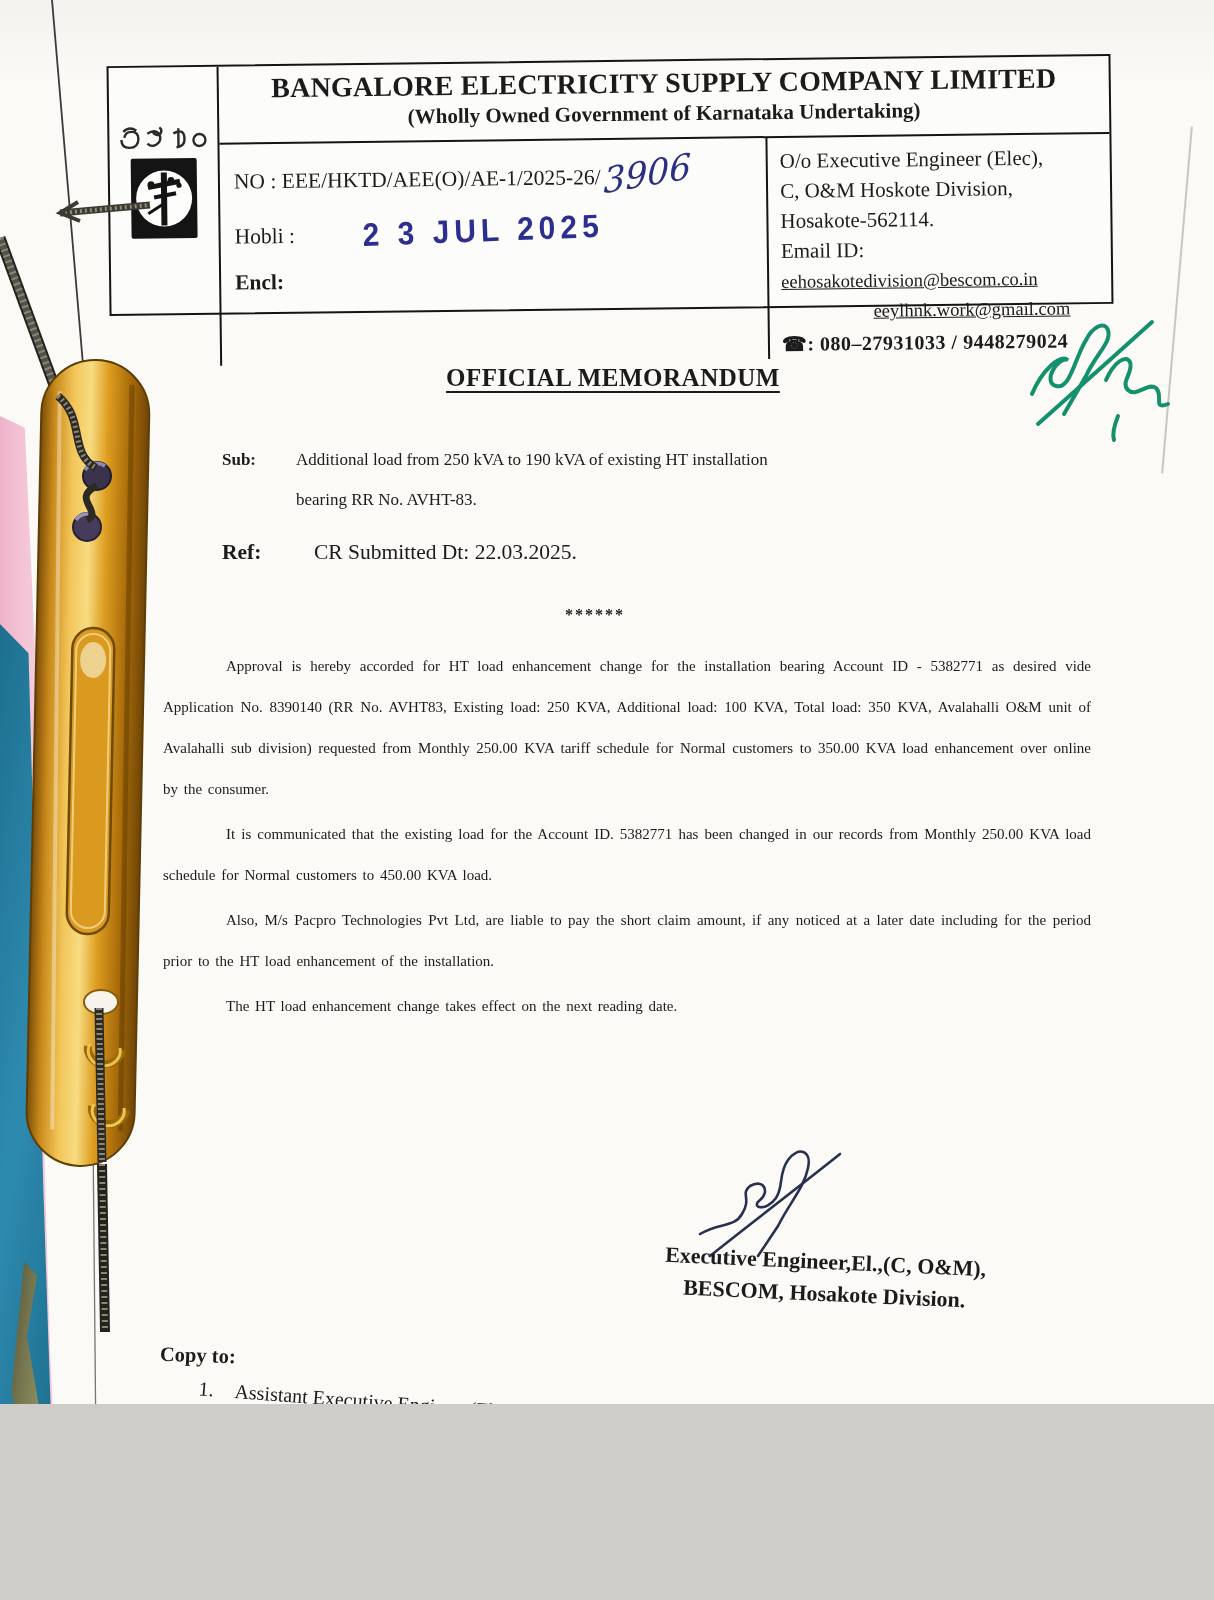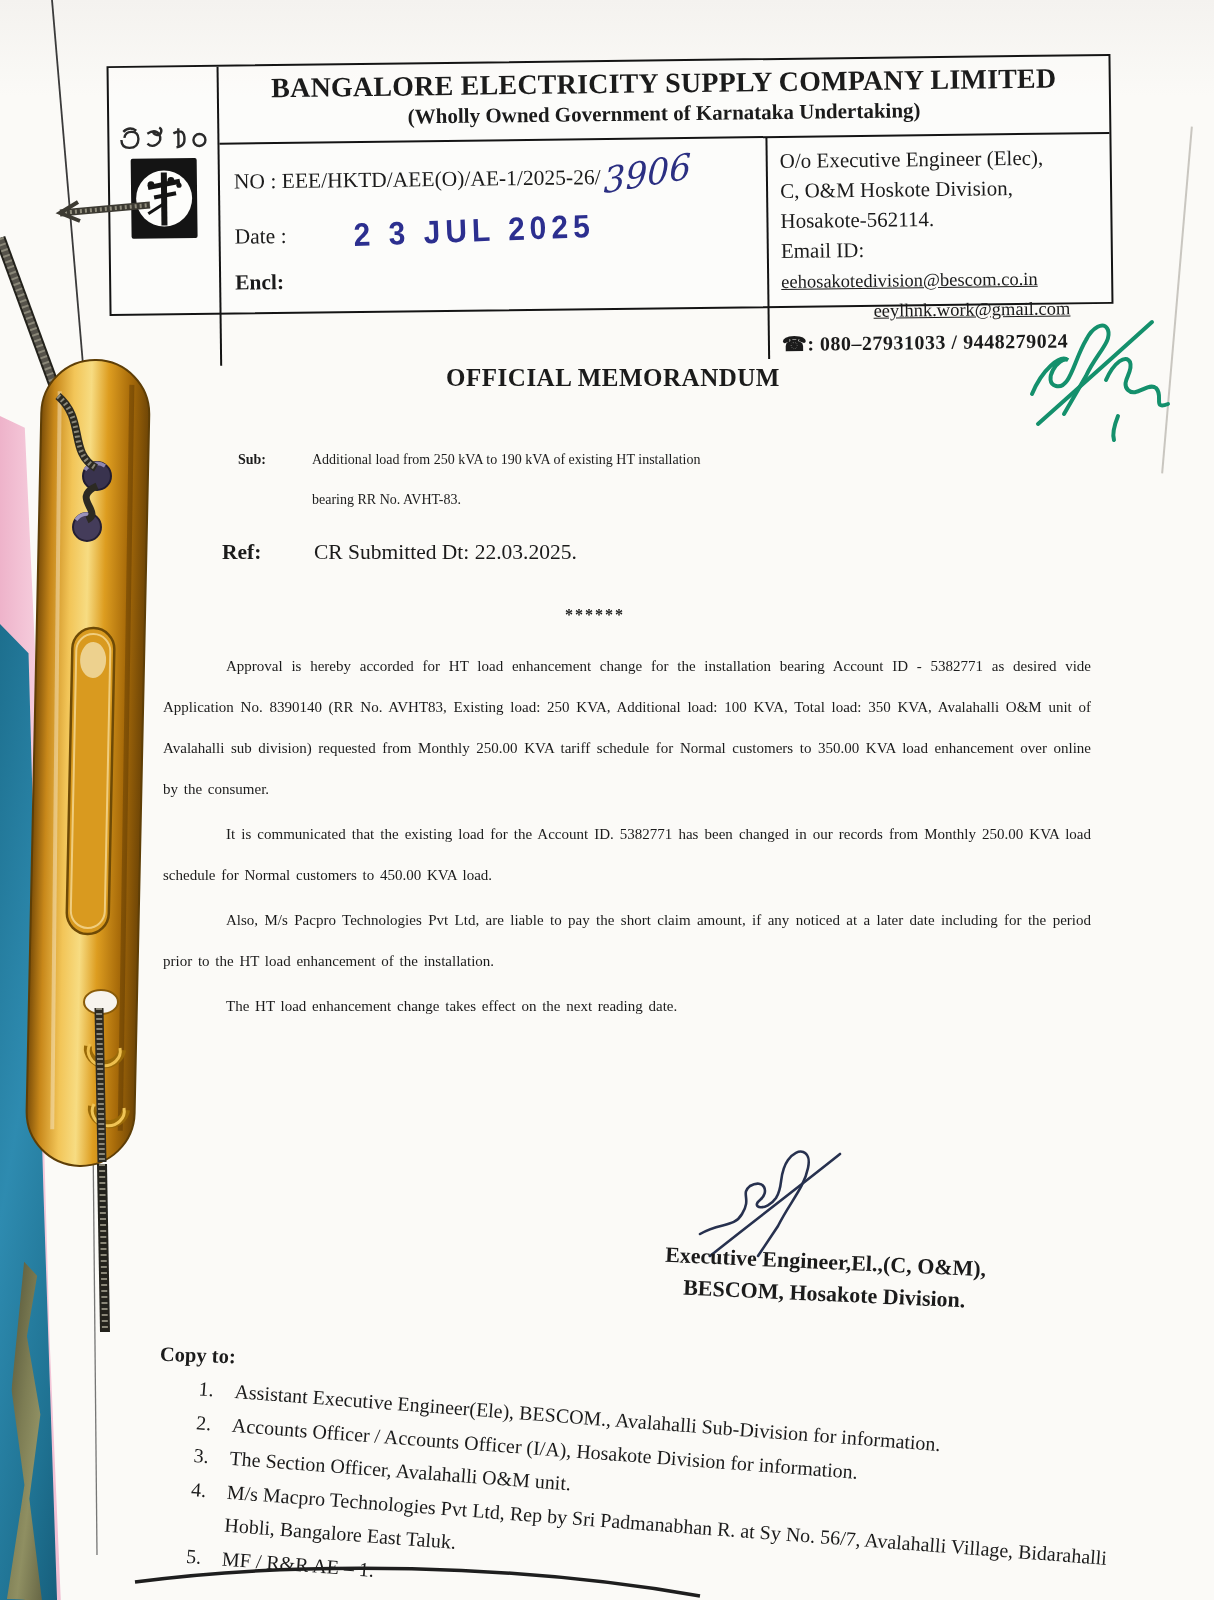--- a/index.html
+++ b/index.html
@@ -1,17 +1,17 @@
 <!DOCTYPE html>
 <html><head>
 <meta charset="utf-8">
 <style>
   html,body { margin:0; padding:0; background:#cfcdc9; }
   .page {
-    position:relative; width:1214px; height:1600px; overflow:hidden;
+    position:relative; width:1214px; height:1404px; overflow:hidden;
     background:linear-gradient(180deg,#f4f2ef 0%, #fbfaf7 6%, #fbfaf7 100%);
     font-family:"Liberation Serif", serif; color:#1b1b1b;
   }
   
   .pink-sheet {
     position:absolute; left:0; top:416px; width:62px; height:1184px; z-index:1;
     background:linear-gradient(90deg,#eeb3ca,#f6cddd 60%,#f0bcd1);
     clip-path:polygon(0% 0%, 40% 1%, 62% 26%, 66% 52%, 80% 78%, 98% 100%, 0% 100%);
   }
   .blue-folder {
@@ -60,24 +60,24 @@
   .encl-line { margin-top:20px; font-weight:bold; }
   .cell-office { grid-column:3; grid-row:2; padding:8px 4px 0 12px;
     font-size:21px; line-height:30px; }
   .email-line { font-size:21px; }
   .email-a { font-size:18.5px; text-decoration:underline; }
   .email-b { display:block; padding-left:92px; font-size:18.5px; text-decoration:underline; }
   .phone-line { font-weight:bold; font-size:20px; margin-top:2px; letter-spacing:0.5px; }
   
   .memo-title-wrap { position:absolute; left:165px; top:364px; width:860px; text-align:center; z-index:4; }
   .memo-title { font-size:25px; font-weight:bold; letter-spacing:0.5px;
-    text-underline-offset:5px; text-decoration-thickness:2px;margin-left:36px; }
+    text-decoration:underline; text-underline-offset:5px; text-decoration-thickness:2px;margin-left:36px; }
   .initials-svg { position:absolute; left:1002px; top:298px; z-index:4; }
-  .sub-block { position:absolute; left:238px; top:440px; width:810px; z-index:4;
-    display:grid; grid-template-columns:74px 1fr; font-size:14px; line-height:40px; }
+  .sub-block { position:absolute; left:222px; top:440px; width:810px; z-index:4;
+    display:grid; grid-template-columns:74px 1fr; font-size:17px; line-height:40px; }
   .blk-label { font-weight:bold; }
   .ref-block { position:absolute; left:222px; top:532px; width:810px; z-index:4;
     display:grid; grid-template-columns:74px 1fr; font-size:21.5px; line-height:40px;gap:18px; }
   .stars { position:absolute; left:165px; top:606px; width:860px; text-align:center;
     font-weight:bold; font-size:16px; letter-spacing:2px; z-index:4; }
   .body-text { position:absolute; left:163px; top:646px; width:928px; z-index:4; }
   .body-text p { margin:0 0 4px 0; font-size:15px; line-height:41px;
     text-align:justify; text-indent:63px; word-spacing:2px; }
   .signature-svg { position:absolute; left:688px; top:1142px; z-index:4; }
   .signoff { position:absolute; left:625px; top:1246px; width:400px; text-align:center;
@@ -196,21 +196,21 @@
     </div>
     <div class="cell-head">
       <div class="company-name">BANGALORE ELECTRICITY SUPPLY COMPANY LIMITED</div>
       <div class="company-sub">(Wholly Owned Government of Karnataka Undertaking)</div>
     </div>
     <div class="cell-no">
       <div class="no-line">
         <span>NO : EEE/HKTD/AEE(O)/AE-1/2025-26/</span><span class="hand-no">3906</span>
       </div>
       <div class="date-line">
-        <span>Date :</span>
+        <span>Hobli :</span>
         <span class="date-stamp">2 3 JUL 2025</span>
       </div>
       <div class="encl-line">Encl:</div>
     </div>
     <div class="cell-office">
       <div>O/o Executive Engineer (Elec),</div>
       <div>C, O&amp;M Hoskote Division,</div>
       <div>Hosakote-562114.</div>
       <div class="email-line">
         <span>Email ID:</span>

